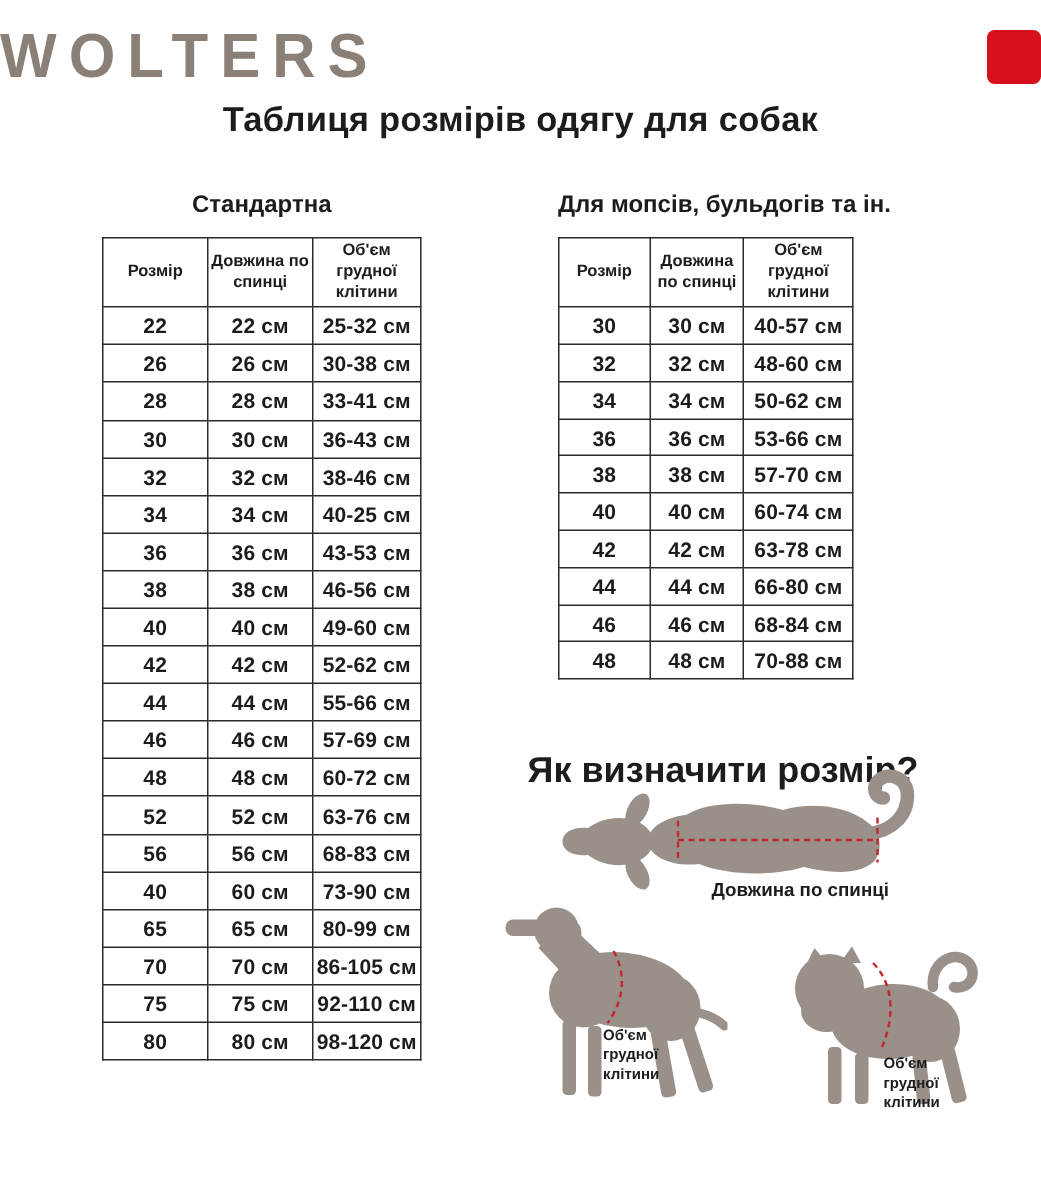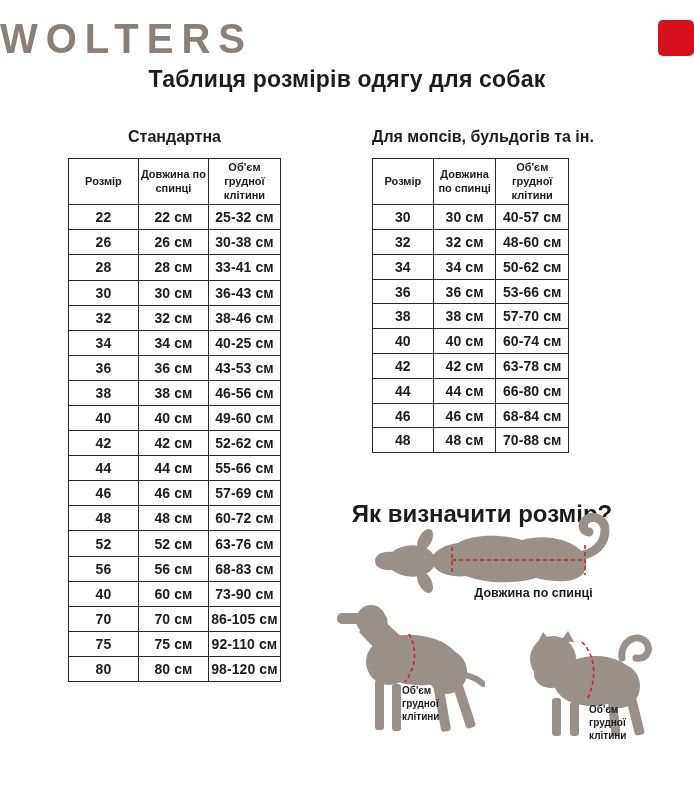--- a/index.html
+++ b/index.html
@@ -141,20 +141,25 @@
             <td>56</td>
             <td>56 см</td>
             <td>68-83 см</td>
           </tr>
           <tr>
             <td>40</td>
             <td>60 см</td>
             <td>73-90 см</td>
           </tr>
           <tr>
+            <td>65</td>
+            <td>65 см</td>
+            <td>80-99 см</td>
+          </tr>
+          <tr>
             <td>70</td>
             <td>70 см</td>
             <td>86-105 см</td>
           </tr>
           <tr>
             <td>75</td>
             <td>75 см</td>
             <td>92-110 см</td>
           </tr>
           <tr>

